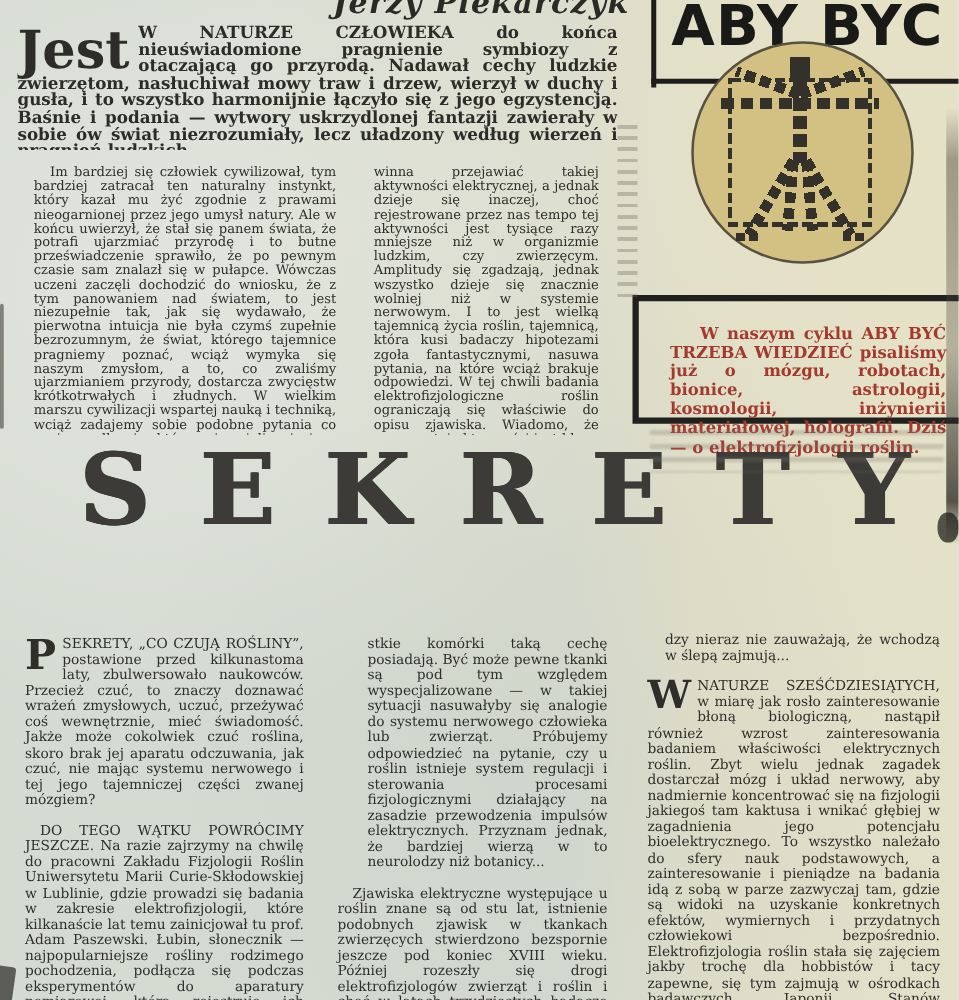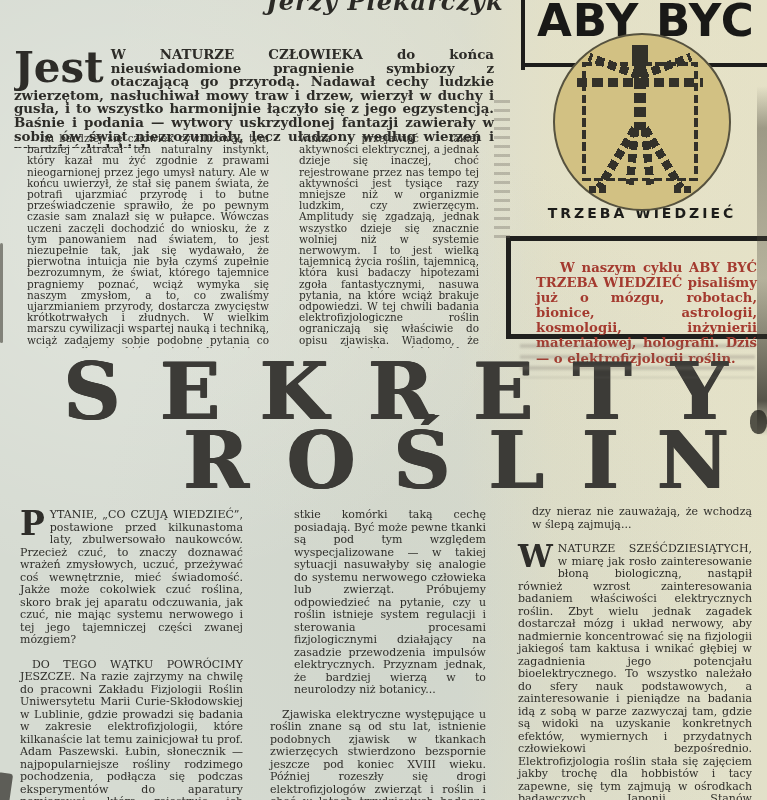--- a/index.html
+++ b/index.html
@@ -16,21 +16,21 @@
   .abs{position:absolute;}
   p{margin:12px;}
   .just{text-align:justify;}
 
   
   .author{left:250px; top:-13px; width:270px; text-align:center;
     font:bold italic 24px "DejaVu Serif", serif; letter-spacing:1px; color:#2b2a26;}
 
   
   .lead{left:14px; top:20px; width:480px; height:100px; overflow:hidden;
-    font-weight:bold; font-size:13.4px; line-height:13.6px; color:#2d2c28;margin-top:28px;}
+    font-weight:bold; font-size:13.4px; line-height:13.6px; color:#2d2c28;}
   .dropword{float:left; font-size:42px; line-height:33px; padding:3px 7px 0 0; font-weight:bold;}
 
   
   .coltext{font-size:10.5px; line-height:11.2px; color:#2f2e2a;}
   .col-left-top{left:15px; top:121px; width:266px; height:227px; overflow:hidden;}
   .col-left-top p{text-indent:13px;}
   .col-mid-top{left:287px; top:121px; width:204px; height:227px; overflow:hidden;}
 
   
   .rule{background:#1d1d1b;}
@@ -120,33 +120,31 @@
 
         <line x1="47" y1="55" x2="26" y2="90" stroke-width="5" stroke-dasharray="5 2.5"></line>
         <line x1="53" y1="55" x2="74" y2="90" stroke-width="5" stroke-dasharray="5 2.5"></line>
 
         <line x1="20" y1="91" x2="30" y2="91" stroke-width="4" stroke-dasharray="4 2"></line>
         <line x1="70" y1="91" x2="80" y2="91" stroke-width="4" stroke-dasharray="4 2"></line>
       </g>
     </svg>
   </div>
 
-  <div class="abs tagline">TRZEBA WIEDZIEĆ</div>
 
   <div class="abs intro-box">
     <p class="just" style="color:#a43a2f">W naszym cyklu ABY BYĆ TRZEBA WIEDZIEĆ pisaliśmy już o mózgu, robotach, bionice, astrologii, kosmologii, inżynierii materiałowej, holografii. Dziś — o elektrofizjologii roślin.</p>
   </div>
 
   <div class="abs title">
     <div class="title-line title-line1">SEKRETY</div>
-    <div class="title-line title-line2">ROŚLIN</div>
   </div>
 
   <div class="abs bcoltext just bcol1">
-    <p><span class="dropcap">P</span><span>YTANIE, „CO CZUJĄ WIEDZIEĆ”,</span>
+    <p><span class="dropcap">P</span><span>SEKRETY, „CO CZUJĄ ROŚLINY”,</span>
       <span>postawione przed kilkunastoma laty, zbulwersowało naukowców. Przecież czuć, to znaczy doznawać wrażeń zmysłowych, uczuć, przeżywać coś wewnętrznie, mieć świadomość. Jakże może cokolwiek czuć roślina, skoro brak jej aparatu odczuwania, jak czuć, nie mając systemu nerwowego i tej jego tajemniczej części zwanej mózgiem?</span></p>
     <p class="ind"><span>DO TEGO WĄTKU POWRÓCIMY JESZCZE.</span>
       <span>Na razie zajrzymy na chwilę do pracowni Zakładu Fizjologii Roślin Uniwersytetu Marii Curie-Skłodowskiej w Lublinie, gdzie prowadzi się badania w zakresie elektrofizjologii, które kilkanaście lat temu zainicjował tu prof. Adam Paszewski. Łubin, słonecznik — najpopularniejsze rośliny rodzimego pochodzenia, podłącza się podczas eksperymentów do aparatury pomiarowej, która rejestruje ich reakcje elektryczne na bodźce zewnętrzne. Przymocowane w kilku miejscach liścia lub łodygi elektrody przekazują impuls, jakim roślina odpowiada na ukłucie lub skaleczenie. Spokojna, pozioma linia zapisu, w pewnym momencie raptownie skacze w górę i dół, potem amplituda zmniejsza się, zapis powraca do normalnego poziomu. To właśnie zaburzenie było reakcją na bodziec zewnętrzny. Tak przynajmniej należy wnioskować...</span></p>
   </div>
 
   <div class="abs bcoltext just bcol2">
     <div class="quote">
       <p>stkie komórki taką cechę posiadają. Być może pewne tkanki są pod tym względem wyspecjalizowane — w takiej sytuacji nasuwałyby się analogie do systemu nerwowego człowieka lub zwierząt. Próbujemy odpowiedzieć na pytanie, czy u roślin istnieje system regulacji i sterowania procesami fizjologicznymi działający na zasadzie przewodzenia impulsów elektrycznych. Przyznam jednak, że bardziej wierzą w to neurolodzy niż botanicy...</p>
     </div>
     <p class="ind" style="margin-top:3px">Zjawiska elektryczne występujące u roślin znane są od stu lat, istnienie podobnych zjawisk w tkankach zwierzęcych stwierdzono bezspornie jeszcze pod koniec XVIII wieku. Później rozeszły się drogi elektrofizjologów zwierząt i roślin i choć w latach trzydziestych badacze fizjologii zwierząt zainteresowali się światem roślin, stało się to jednak niejako po drodze; chcieli przybliżyć się do zjawisk występujących w świecie zwierzęcym, bliższym człowiekowi. Uzasadniali wówczas, że, skoro pewne zjawiska występują w roślinach, muszą również pojawiać się w systemie nerwowym bardziej rozwiniętych organizmów. Potem rozpoczęto eksperymenty bezpośrednio na zwierzętach, rośliny pozostawio-</p>

